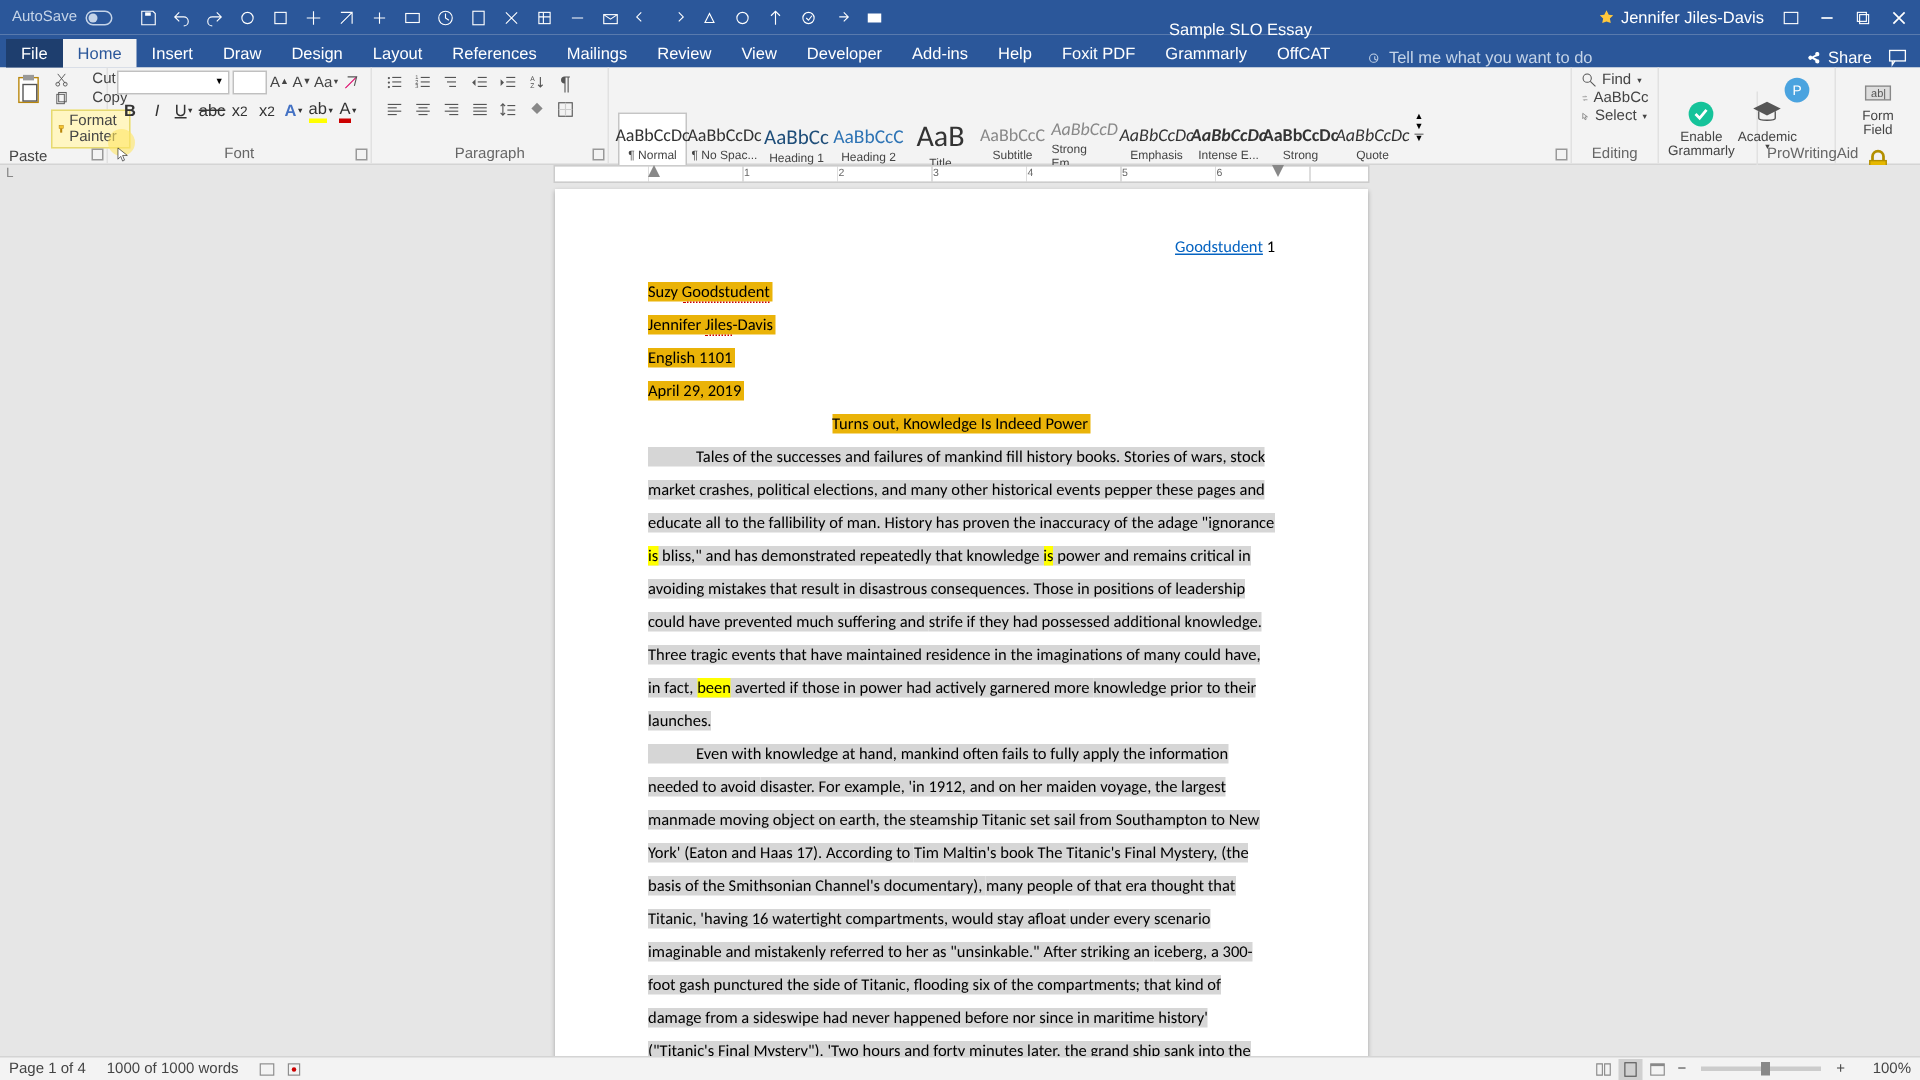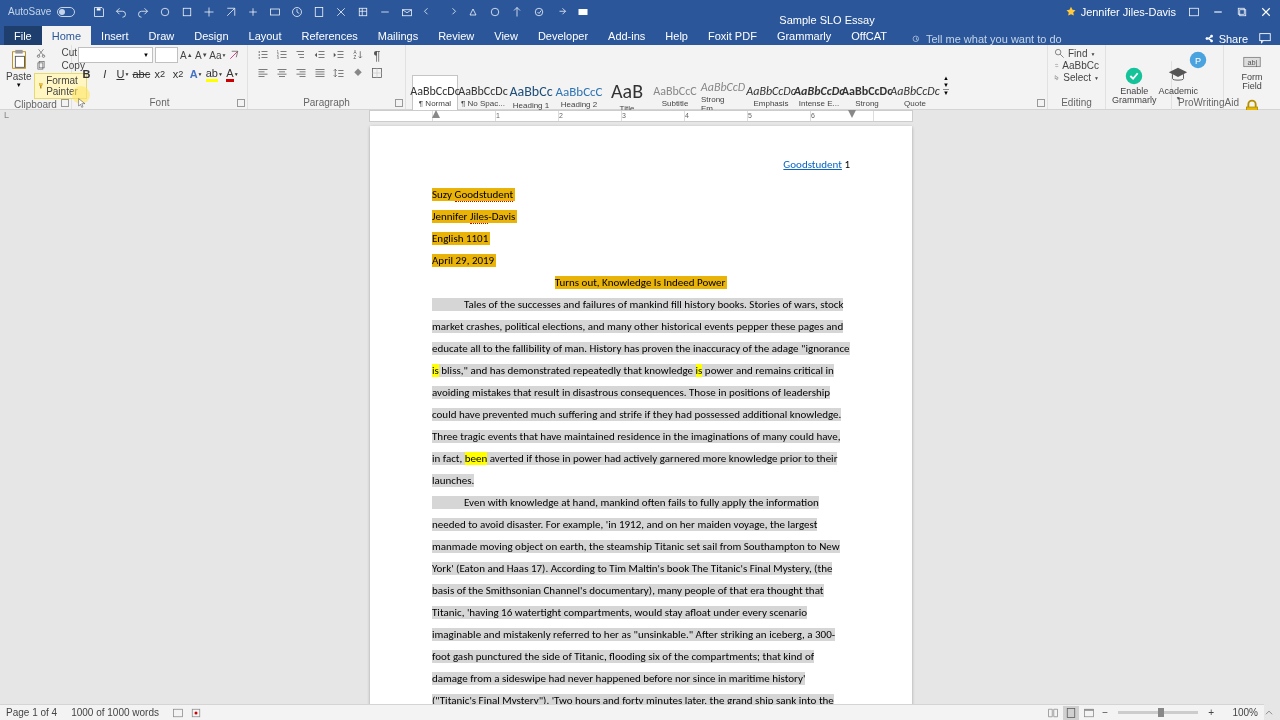--- a/index.html
+++ b/index.html
@@ -104,21 +104,21 @@
 .sqg { border-bottom:1px dotted #c00; }
 .mlaline { margin-bottom:0; }
 .sel-hl { background:#d6d6d6; }
 .sel-hl-inline { background:#eab308; padding:0 2px 0 0;}
 .center-t { text-align:center; }
 .yellow { background:#ffff00; }
 .body-p { text-align:left; }
 .ind { display:inline-block; width:32px; }
 
 
-.status { position:absolute; bottom:0; left:0; right:16px; height:16px; background:#f3f3f3; border-top:1px solid #d4d4d4; display:flex; align-items:center; font-size:10px; color:#444; padding:0 6px; }
+.status { position:absolute; bottom:0; left:0; right:0; height:16px; background:#f3f3f3; border-top:1px solid #d4d4d4; display:flex; align-items:center; font-size:10px; color:#444; padding:0 6px; }
 .status .sp { flex:1; }
 .status .vbtn { width:16px; height:14px; display:flex; align-items:center; justify-content:center; margin:0 1px; }
 .zoom-track { width:80px; height:3px; background:#ccc; position:relative; margin:0 6px; }
 .zoom-thumb { position:absolute; left:50%; top:-3px; width:6px; height:9px; background:#888; }
 
 svg { display:block; }
 </style>
 </head>
 <body>
 
@@ -268,21 +268,21 @@
 <div class="ribbon">
 
   <div class="rgrp cbg">
     <div class="rgrp-top">
       <div class="paste-col">
         <svg class="paste-ic" viewBox="0 0 24 24">
             <rect x="5" y="3" width="14" height="18" fill="#fff" stroke="#b8860b"></rect>
             <rect x="8" y="1" width="8" height="4" fill="#999"></rect>
             <rect x="8" y="8" width="10" height="12" fill="#fff" stroke="#555"></rect>
           </svg>
-        <span style="font-size:10px;color:#444;">Paste</span>
+        <span style="font-size:10px;color:#444;margin-top:28px;">Paste</span>
         <span style="font-size:6px;">▼</span>
       </div>
       <div class="cb-side">
         <div class="cb-row">
             <svg width="10" height="10" viewBox="0 0 16 16">
               <path d="M4 2l8 10M12 2 4 12" stroke="#555"></path>
               <circle cx="4" cy="13" r="2" fill="none" stroke="#555"></circle>
               <circle cx="12" cy="13" r="2" fill="none" stroke="#555"></circle>
             </svg>
             <span>Cut</span>

